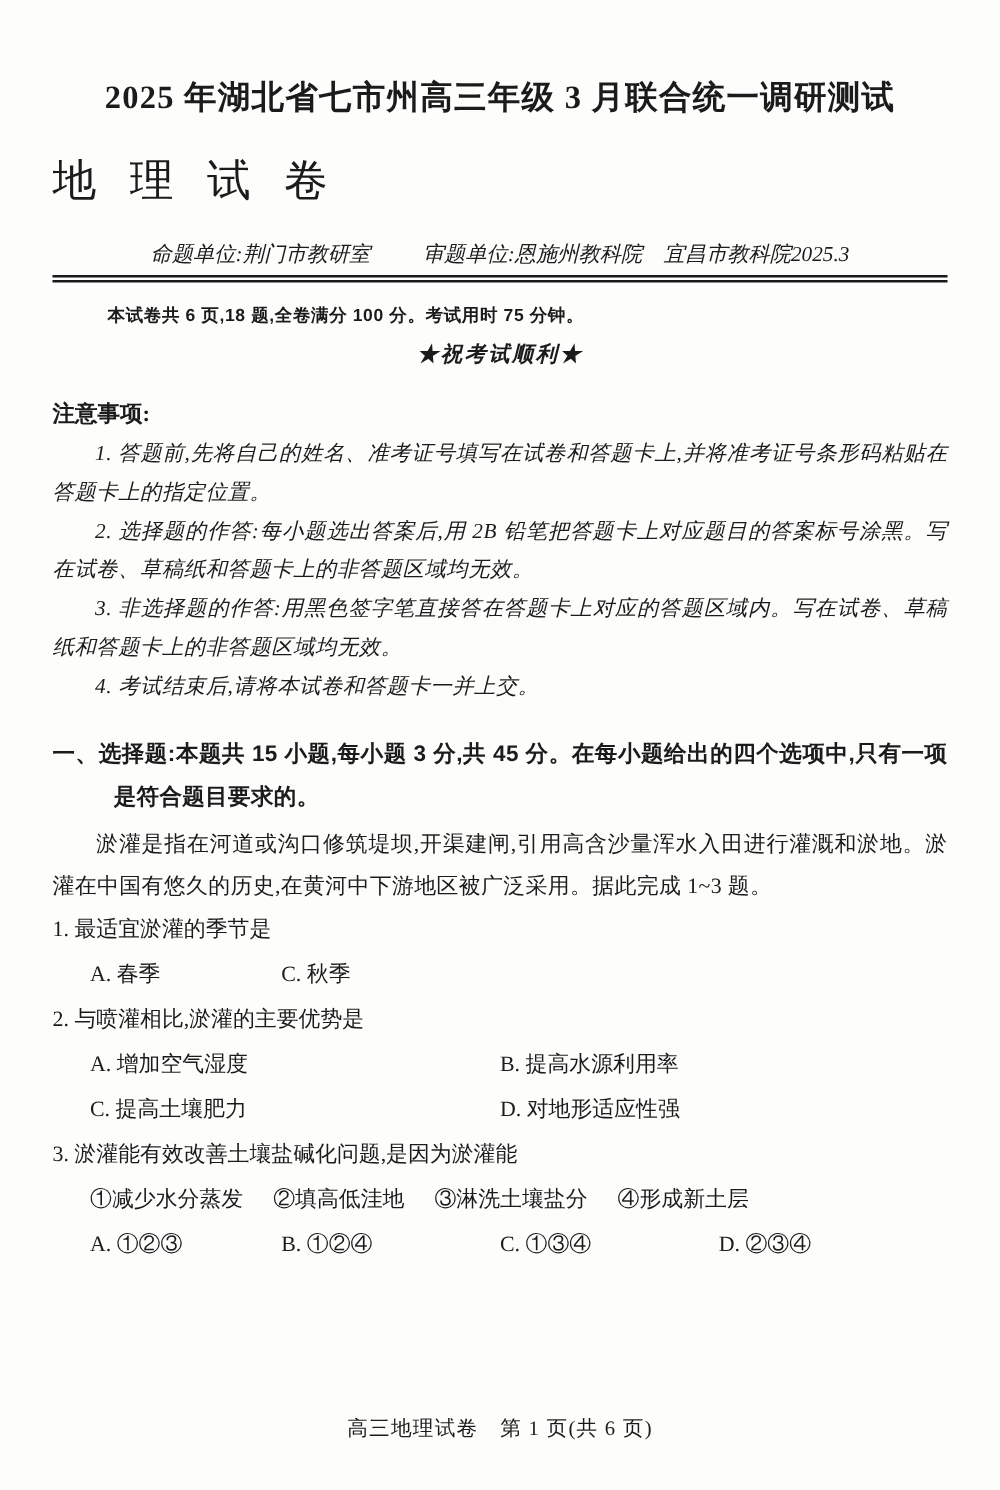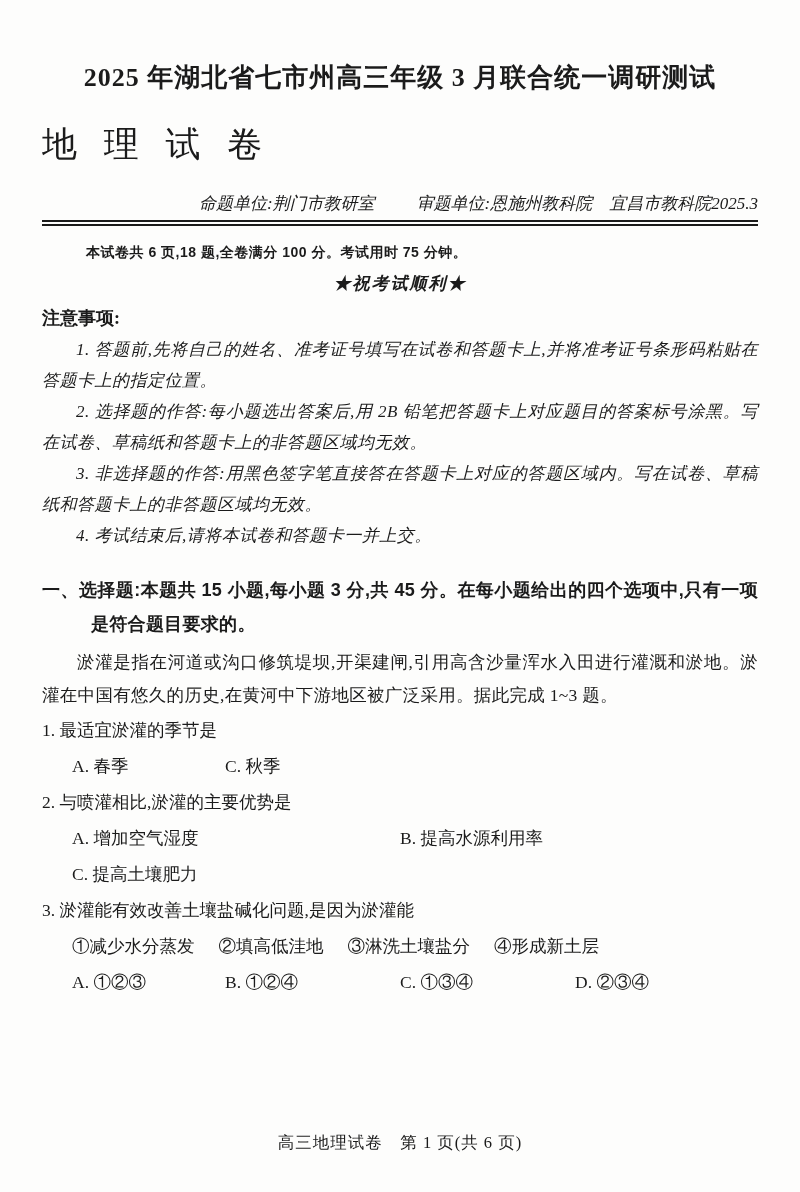--- a/index.html
+++ b/index.html
@@ -11,35 +11,35 @@
 
   .exam-title{
     margin:0;text-align:center;font-size:26px;line-height:32px;font-weight:700;
     font-family:"Liberation Serif","DejaVu Serif",serif;letter-spacing:1px;
   }
   .subject-title{
     margin:30px 0 0 0;font-size:35px;line-height:42px;font-weight:400;
     word-spacing:14px;letter-spacing:2px;
   }
   .meta-row{
-    margin-top:26px;display:flex;justify-content:flex-end;align-items:flex-end;
+    margin-top:26px;display:flex;justify-content:center;align-items:flex-end;
     font-style:italic;font-size:17px;line-height:24px;
     padding-bottom:4px;border-bottom:6px double #1a1a1a;
   }
   .meta-left{display:flex;gap:42px;}
   .exam-summary{
     margin:14px 0 0 0;font-family:"Liberation Sans","DejaVu Sans",sans-serif;
     font-weight:700;font-size:14px;line-height:24px;padding-left:44px;letter-spacing:.5px;
   }
   .blessing{
     margin:9px 0 0 0;text-align:center;font-weight:700;font-style:italic;
     font-size:17px;line-height:22px;letter-spacing:2px;
   }
   .notes-title{
-    margin:11px 0 0 0;font-family:Liberation Serif, serif;
+    margin:24px 0 0 0;font-family:Liberation Serif, serif;
     font-weight:700;font-size:18px;line-height:24px;
   }
   .notes{margin-top:4px;}
   .notes p{
     margin:0;font-style:italic;font-size:17px;line-height:31px;
     text-indent:2em;text-align:justify;letter-spacing:.5px;
   }
   .sec-heading{
     margin:22px 0 0 0;font-family:"Liberation Sans","DejaVu Sans",sans-serif;
     font-weight:700;font-size:18px;line-height:34px;text-align:justify;
@@ -105,20 +105,21 @@
       <span>C. 秋季</span>
     </div>
   </div>
 
   <div>
     <p class="q-stem">2. 与喷灌相比,淤灌的主要优势是</p>
     <div class="opt-grid2">
       <span>A. 增加空气湿度</span>
       <span>B. 提高水源利用率</span>
       <span>C. 提高土壤肥力</span>
+      <span>D. 对地形适应性强</span>
     </div>
   </div>
 
   <div>
     <p class="q-stem">3. 淤灌能有效改善土壤盐碱化问题,是因为淤灌能</p>
     <div class="numbered-row">
       <span>①减少水分蒸发</span>
       <span>②填高低洼地</span>
       <span>③淋洗土壤盐分</span>
       <span>④形成新土层</span>

